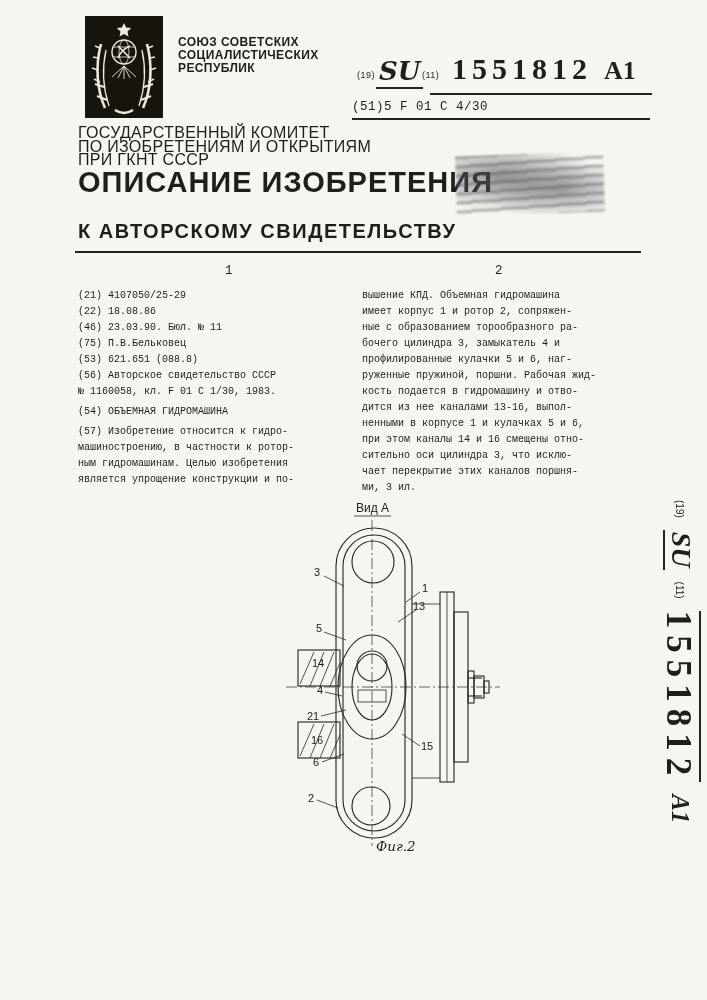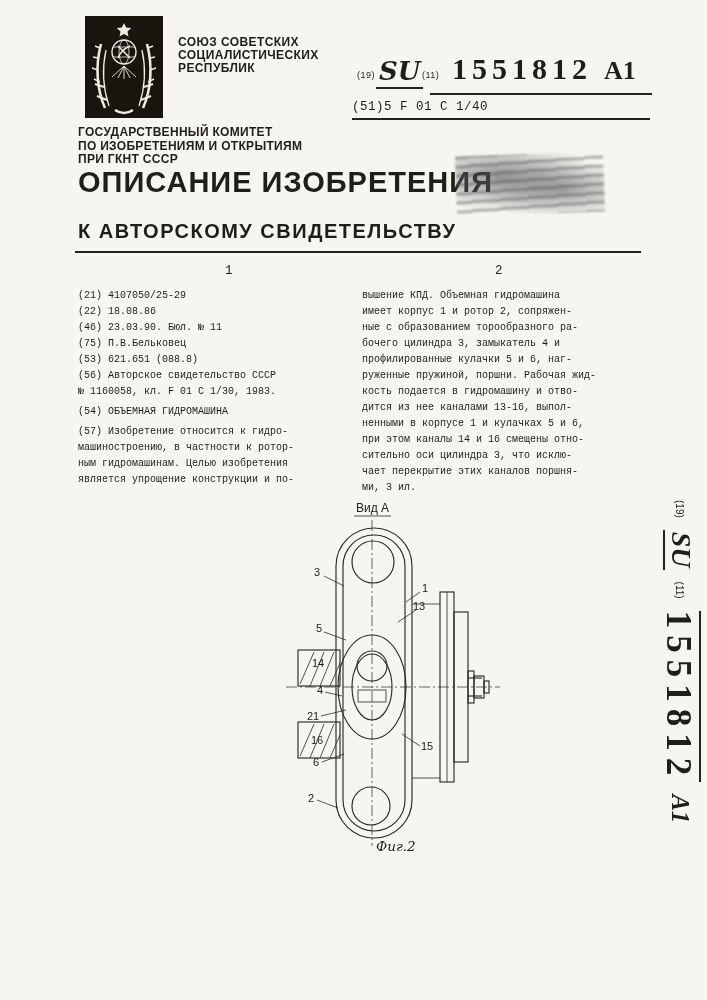--- a/index.html
+++ b/index.html
@@ -21,21 +21,21 @@
   
   .code-small{font-size:9px;letter-spacing:.5px;}
   .su-top{left:376px;top:56px;font-size:26px;font-weight:bold;font-style:italic;
           font-family:"DejaVu Serif",serif;border-bottom:2px solid #25231f;padding:0 3px 1px 3px;}
   .doc-num{left:452px;top:52px;font-size:30px;font-weight:bold;letter-spacing:5px;}
   .doc-kind{left:604px;top:56px;font-size:26px;font-weight:bold;}
   .num-underline{left:430px;top:93px;width:222px;height:2px;}
   .ipc{left:352px;top:100px;font-size:12.5px;letter-spacing:.5px;}
   .ipc-underline{left:352px;top:118px;width:298px;height:1.5px;}
 
-  .committee{left:78px;top:126px;font-size:12px;line-height:13.5px;font-weight:bold;letter-spacing:.3px;}
+  .committee{left:78px;top:126px;font-size:16px;line-height:13.5px;font-weight:normal;letter-spacing:.3px;}
 
   .page-title{left:78px;top:166px;font-size:29px;font-weight:800;letter-spacing:1px;}
   .page-subtitle{left:78px;top:220px;font-size:20px;font-weight:bold;letter-spacing:1.5px;}
 
   .stamp{left:456px;top:154px;width:148px;height:60px;transform:rotate(-2deg);
     background:
       radial-gradient(ellipse at 30% 35%, rgba(70,70,78,.55), transparent 62%),
       radial-gradient(ellipse at 72% 62%, rgba(80,80,88,.5), transparent 55%),
       repeating-linear-gradient(178deg, rgba(90,90,96,.45) 0 3px, rgba(240,240,240,.08) 3px 9px);
     filter:blur(1px);}
@@ -96,21 +96,21 @@
 <div class="abs country pre">СОЮЗ СОВЕТСКИХ
 СОЦИАЛИСТИЧЕСКИХ
 РЕСПУБЛИК</div>
 
 <span class="abs code-small" style="left:357px;top:70px">(19)</span>
 <span class="abs su-top">SU</span>
 <span class="abs code-small" style="left:422px;top:70px">(11)</span>
 <span class="abs serif doc-num">1551812</span>
 <span class="abs serif doc-kind">A1</span>
 <div class="abs rule num-underline"></div>
-<span class="abs mono ipc">(51)5 F 01 C 1/40</span>
+<span class="abs mono ipc">(51)5 F 01 C 4/30</span>
 <div class="abs rule ipc-underline"></div>
 
 <div class="abs committee pre">ГОСУДАРСТВЕННЫЙ КОМИТЕТ
 ПО ИЗОБРЕТЕНИЯМ И ОТКРЫТИЯМ
 ПРИ ГКНТ СССР</div>
 
 <div class="abs page-title">ОПИСАНИЕ ИЗОБРЕТЕНИЯ</div>
 <div class="abs stamp"></div>
 <div class="abs page-subtitle">К АВТОРСКОМУ СВИДЕТЕЛЬСТВУ</div>
 

